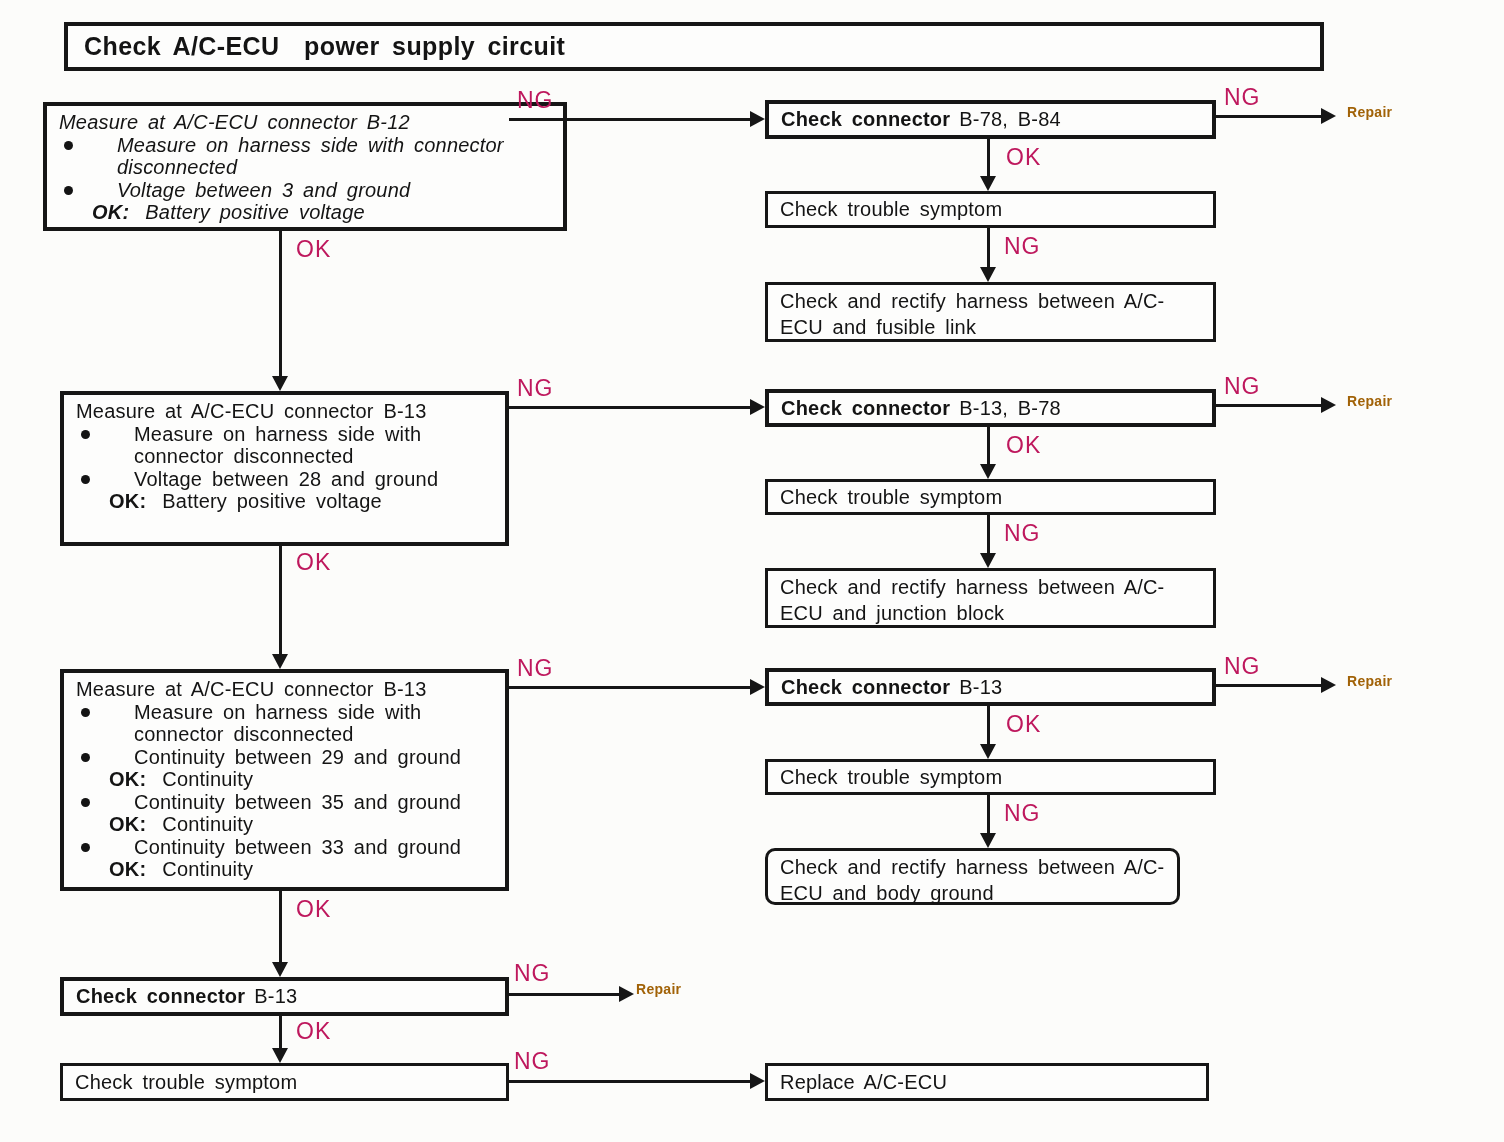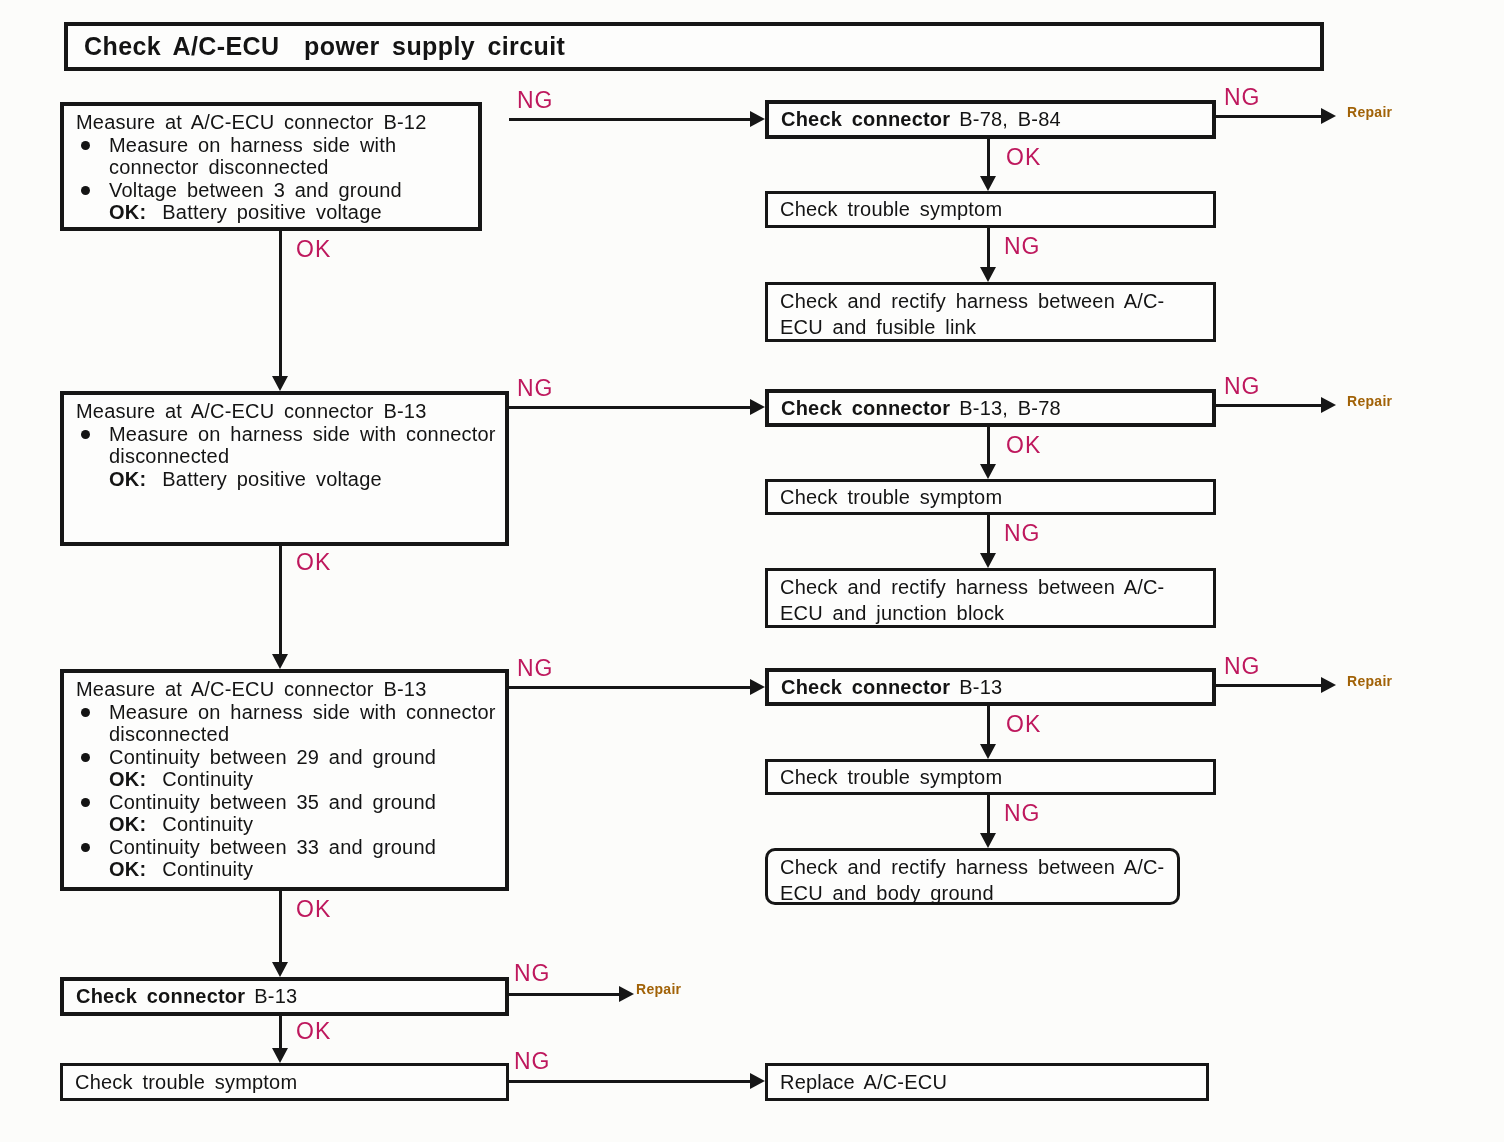--- a/index.html
+++ b/index.html
@@ -19,21 +19,21 @@
     border-width:4px; display:flex; align-items:center; padding:0 16px;
     font-size:25px; font-weight:bold; letter-spacing:0.4px; word-spacing:5px;
   }
   .mbox { padding:5px 8px 4px 12px; line-height:22.5px; }
   .bullet { display:flex; }
   .dot { width:33px; flex:none; position:relative; }
   .dot::after {
     content:""; position:absolute; left:5px; top:7px;
     width:9px; height:9px; border-radius:50%; background:#141414;
   }
-  .btext { flex:1; }
+  .btext { flex:1;margin-left:25px; }
   .sub { margin-left:33px; }
   .okkey { font-weight:bold; margin-right:16px; }
   .bold { font-weight:bold; }
   .cid { margin-left:9px; }
   .harness { padding:3px 12px; line-height:26px; }
   .lbl {
     position:absolute; font-size:23px; color:#be185d;
     letter-spacing:1px; font-weight:normal;
   }
   .repair { position:absolute; font-size:14px; font-weight:bold; color:#a16207; letter-spacing:0.3px; }
@@ -48,40 +48,44 @@
 </style>
 </head>
 <body>
 
 <div class="page">
 
   <div class="box title-box" style="left:64px; top:22px; width:1260px; height:49px;">
     <span>Check A/C-ECU&nbsp; power supply circuit</span>
   </div>
 
-  <div class="box mbox" style="left:60px; top:102px; width:422px; height:129px;">
+  <div class="box mbox" style="left:43px; top:102px; width:524px; height:129px;font-style:italic;">
     <div>Measure at A/C-ECU connector B-12</div>
     <div class="bullet">
       <span class="dot"></span>
       <span class="btext">Measure on harness side with connector disconnected</span>
     </div>
     <div class="bullet">
       <span class="dot"></span>
       <span class="btext">Voltage between 3 and ground</span>
     </div>
     <div class="sub">
       <span class="okkey">OK:</span><span>Battery positive voltage</span>
     </div>
   </div>
 
   <div class="box mbox" style="left:60px; top:391px; width:449px; height:155px;">
     <div>Measure at A/C-ECU connector B-13</div>
     <div class="bullet">
       <span class="dot"></span>
       <span class="btext">Measure on harness side with connector disconnected</span>
+    </div>
+    <div class="bullet">
+      <span class="dot"></span>
+      <span class="btext">Voltage between 28 and ground</span>
     </div>
     <div class="sub">
       <span class="okkey">OK:</span><span>Battery positive voltage</span>
     </div>
   </div>
 
   <div class="box mbox" style="left:60px; top:669px; width:449px; height:222px;">
     <div>Measure at A/C-ECU connector B-13</div>
     <div class="bullet">
       <span class="dot"></span>

